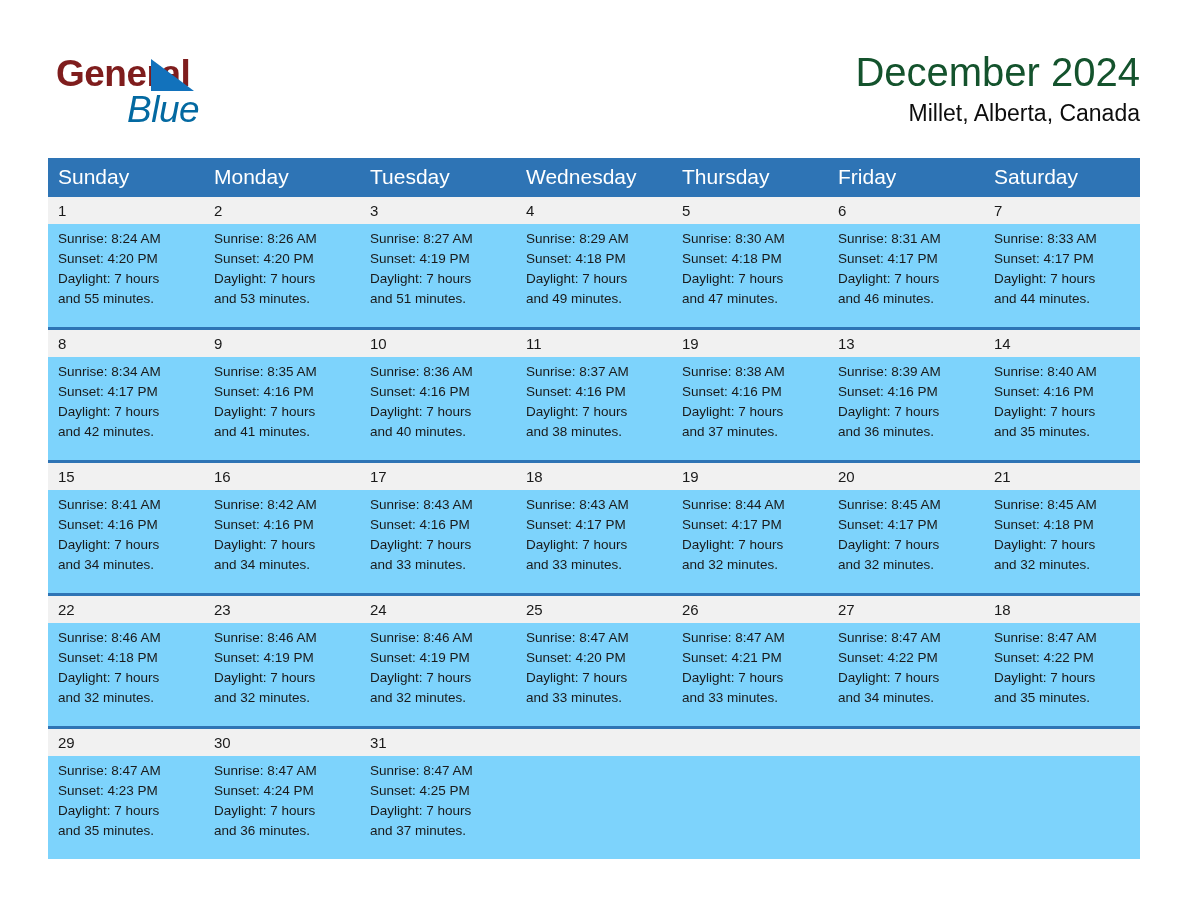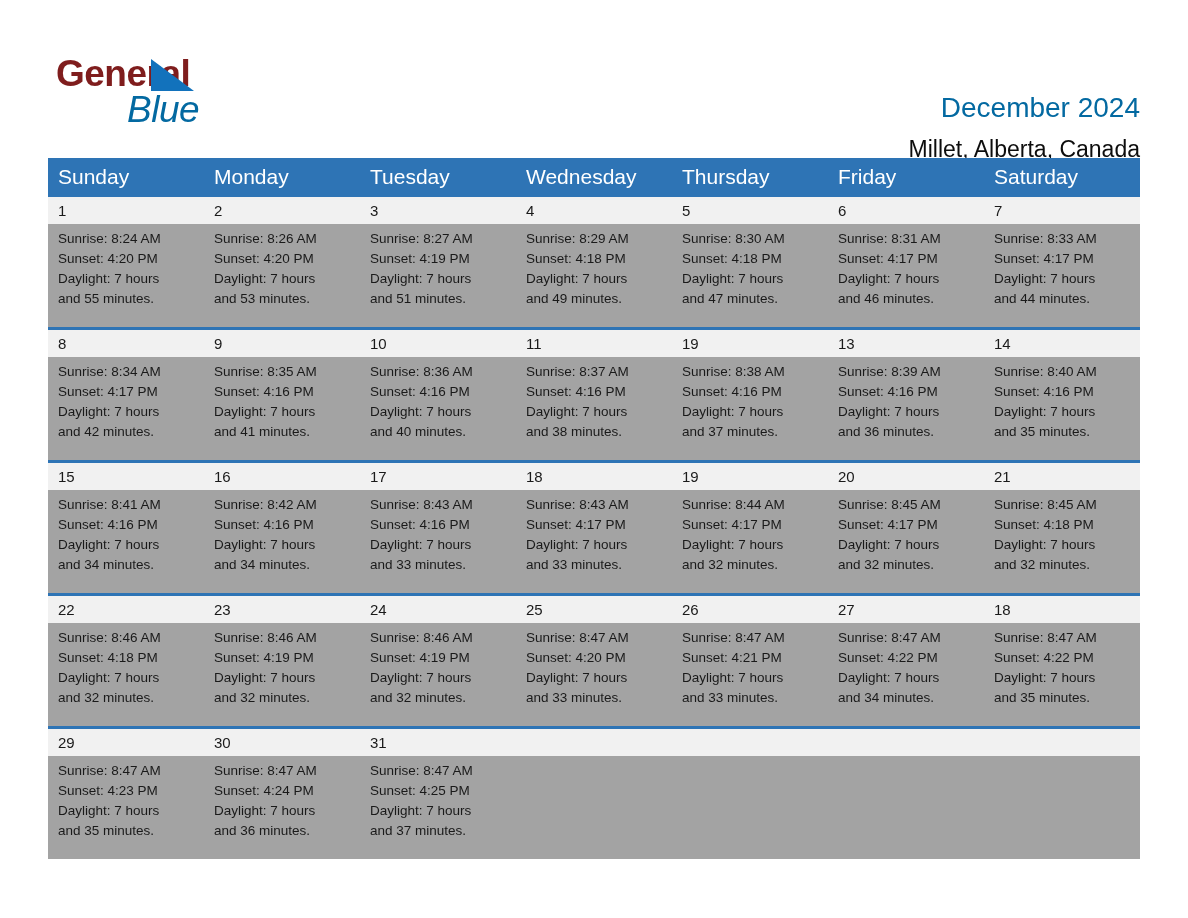--- a/index.html
+++ b/index.html
@@ -67,26 +67,25 @@
     font-weight: 400;
     font-style: italic;
   }
 
   
   .titles {
     text-align: right;
     padding-top: 2px;
   }
   .month-title {
-    font-size: 28px;
+    font-size: 40px;
     line-height: 48px;
     font-weight: 400;
-    color: #0369a1;
+    color: #14532d;
     white-space: nowrap;
-    margin-top: 36px;
   }
   .location-title {
     font-size: 23px;
     line-height: 34px;
     font-weight: 400;
     color: #0d0d0d;
     white-space: nowrap;
   }
 
   
@@ -123,21 +122,21 @@
     padding: 5px 0 5px 10px;
     vertical-align: top;
     height: 14px;
     box-sizing: border-box;
   }
   tr.week-daynums.first td {
     border-top: none;
   }
 
   tr.week-body td {
-    background: #a3a3a3;
+    background: #7dd3fc;
     vertical-align: top;
     padding: 5px 6px 18px 10px;
     font-size: 13.5px;
     line-height: 20px;
     color: #1a1a1a;
     height: 96px;
     box-sizing: border-box;
   }
   .cell-line {
     display: block;

